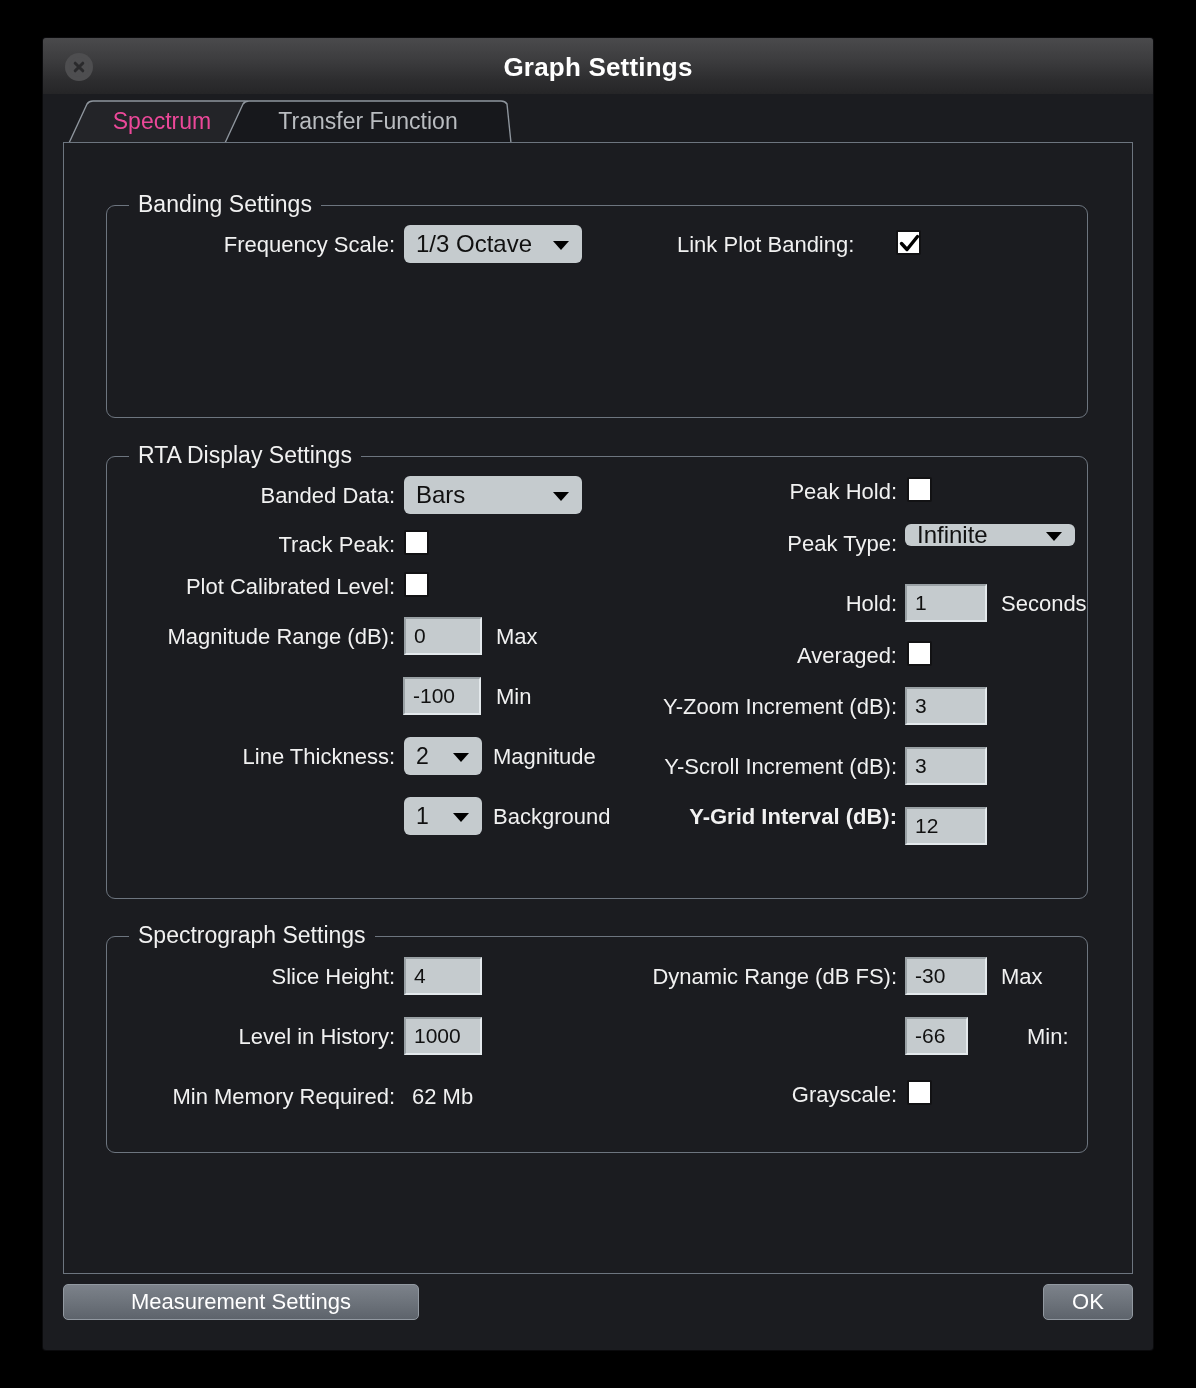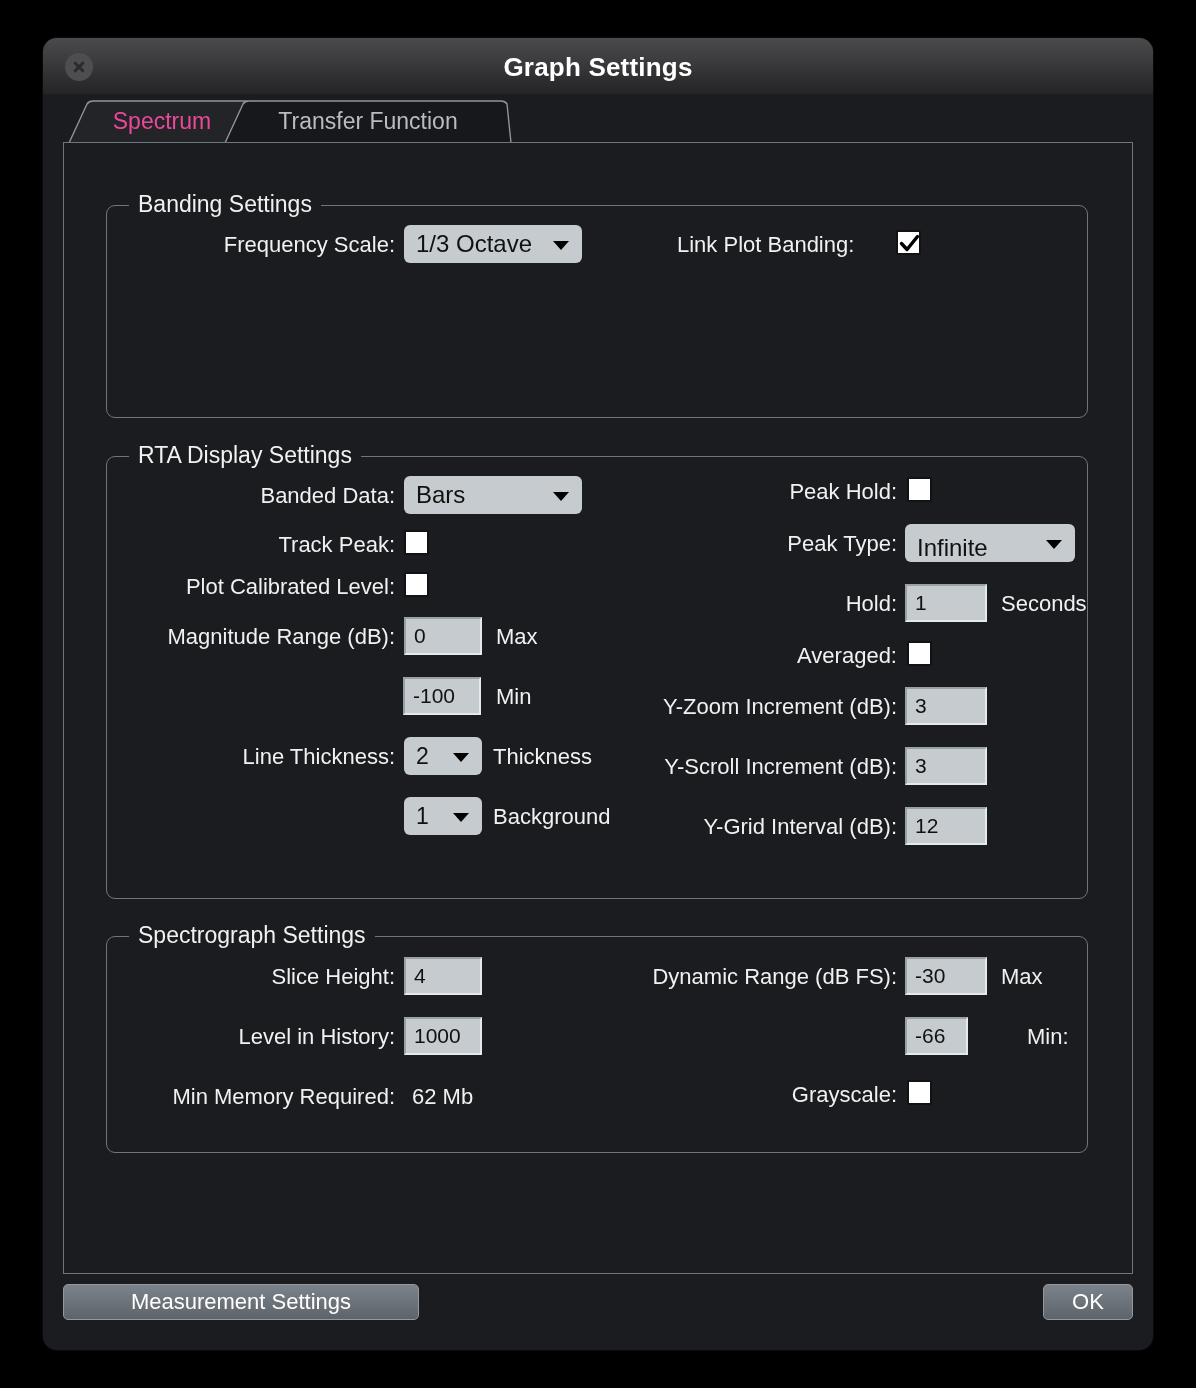--- a/index.html
+++ b/index.html
@@ -12,21 +12,21 @@
     font-family: "Liberation Sans", sans-serif;
   }
 
   .window {
     position: absolute;
     left: 43px;
     top: 38px;
     width: 1110px;
     height: 1312px;
     background: #1b1c20;
-    border-radius: 14px;
+    border-radius: 3px;
     overflow: hidden;
     box-shadow: 0 0 0 1px #0a0a0c;
   }
 
   
   .titlebar {
     position: relative;
     height: 56px;
     background: linear-gradient(to bottom, #4a4a4c 0%, #3c3c3e 40%, #2d2d2f 75%, #252527 100%);
     border-bottom: 1px solid #121214;
@@ -282,33 +282,33 @@
       <div class="tfield" style="left:296px; top:220px; width:78px; height:38px;">
         <span>-100</span>
       </div>
       <div class="lbl" style="left:389px; top:227px;">Min</div>
 
       <div class="lbl lbl-r" style="left:30px; top:287px; width:258px;">Line Thickness:</div>
       <div class="dropdown small" style="left:297px; top:280px; width:78px; height:38px;">
         <span>2</span>
         <span class="dd-arrow"></span>
       </div>
-      <div class="lbl" style="left:386px; top:287px;">Thickness</div>
+      <div class="lbl" style="left:386px; top:287px;">Magnitude</div>
 
       <div class="dropdown small" style="left:297px; top:340px; width:78px; height:38px;">
         <span>1</span>
         <span class="dd-arrow"></span>
       </div>
       <div class="lbl" style="left:386px; top:347px;">Background</div>
 
       <div class="lbl lbl-r" style="left:470px; top:22px; width:320px;">Peak Hold:</div>
       <div class="cbox" style="left:800px; top:20px;"></div>
 
       <div class="lbl lbl-r" style="left:470px; top:74px; width:320px;">Peak Type:</div>
-      <div class="dropdown" style="left:798px; top:67px; width:170px; height:38px;align-items:flex-end;">
+      <div class="dropdown" style="left:798px; top:67px; width:170px; height:22px;">
         <span>Infinite</span>
         <span class="dd-arrow"></span>
       </div>
 
       <div class="lbl lbl-r" style="left:470px; top:134px; width:320px;">Hold:</div>
       <div class="tfield" style="left:798px; top:127px; width:82px; height:38px;">
         <span>1</span>
       </div>
       <div class="lbl" style="left:894px; top:134px;">Seconds</div>
 
@@ -318,21 +318,21 @@
       <div class="lbl lbl-r" style="left:470px; top:237px; width:320px;">Y-Zoom Increment (dB):</div>
       <div class="tfield" style="left:798px; top:230px; width:82px; height:38px;">
         <span>3</span>
       </div>
 
       <div class="lbl lbl-r" style="left:470px; top:297px; width:320px;">Y-Scroll Increment (dB):</div>
       <div class="tfield" style="left:798px; top:290px; width:82px; height:38px;">
         <span>3</span>
       </div>
 
-      <div class="lbl lbl-r" style="left:470px; top:357px; width:320px;">Y-Grid Interval (dB):</div>
+      <div class="lbl lbl-r" style="left:470px; top:347px; width:320px;font-weight:bold;">Y-Grid Interval (dB):</div>
       <div class="tfield" style="left:798px; top:350px; width:82px; height:38px;">
         <span>12</span>
       </div>
     </div>
 
     <div class="fieldset" id="fs-spectro">
       <div class="legend">Spectrograph Settings</div>
 
       <div class="lbl lbl-r" style="left:30px; top:27px; width:258px;">Slice Height:</div>
       <div class="tfield" style="left:297px; top:20px; width:78px; height:38px;">

